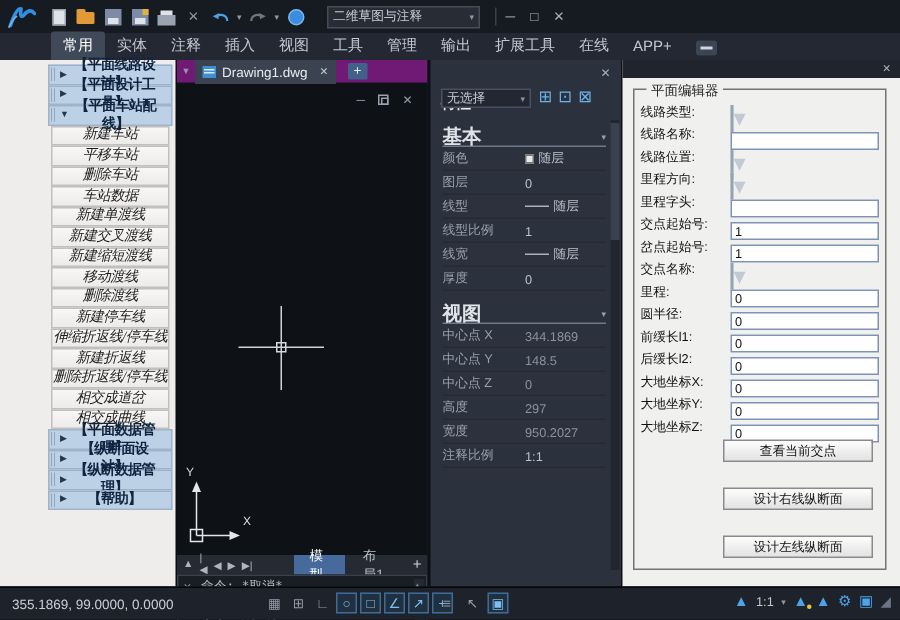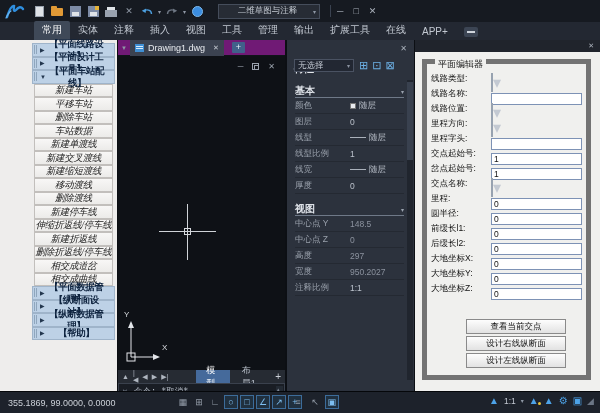--- a/index.html
+++ b/index.html
@@ -15,21 +15,21 @@
   .i-open { width:12px; height:8px; background:#e29a36; border-radius:1px; margin-top:2px; }
   .i-open::before { content:""; position:absolute; top:1px; left:1px; width:6px; height:3px; background:#e29a36; border-radius:1px; }
   .i-save { width:11px; height:11px; background:#7d8ba6; position:relative; }
   .i-save::after { content:""; position:absolute; left:2px; bottom:1px; width:7px; height:4px; background:#dfe3e8; }
   .i-saveas::before { content:""; position:absolute; right:0; top:0; width:4px; height:4px; background:#e2b23a; }
   .i-print { width:12px; height:7px; background:#9aa3b0; margin-top:4px; position:relative; }
   .i-print::before { content:""; position:absolute; left:2px; top:-3px; width:8px; height:3px; background:#dfe3e8; }
   .i-x { color:#8f98a5; font-size:9px; }
   .caret { font-size:6px; color:#8f98a5; }
   .i-globe { width:11px; height:11px; border-radius:50%; background:#3b8de0; border:1px solid #7db8ea; }
-  #workspace { margin-left:14px; width:102px; height:15px; background:#272c35; border:1px solid #454d5b; display:flex; align-items:center; font-size:8.5px; color:#c6ccd4; padding:0 3px;text-align:center; }
+  #workspace { margin-left:14px; width:102px; height:15px; background:#272c35; border:1px solid #454d5b; display:flex; align-items:center; font-size:8.5px; color:#c6ccd4; padding:0 3px; }
   #workspace .ws-label { flex:1; white-space:nowrap; overflow:hidden; }
   #titlebar .sep { width:1px; height:12px; background:#3a4250; margin:0 6px 0 10px; }
   #wintitle { font-size:9.5px; color:#d2d6dd; white-space:nowrap; flex:1; }
   .winbtns { display:flex; gap:10px; margin-right:8px; }
   .winbtns span { font-size:9px; color:#aab1bb; }
 
   
   #ribbontabs { position:absolute; left:0; top:22px; width:600px; height:18px; background:#232832; display:flex; align-items:flex-end; padding-left:34px; }
   .rtab { padding:2px 8px 3px; font-size:10px; color:#c3c9d2; }
   .rtab.active { background:#3f4958; color:#fff; border-radius:2px 2px 0 0; }
@@ -91,45 +91,45 @@
   .pr-title { font-size:10px; font-weight:bold; color:#e4e7eb; flex:1;margin-top:40px; }
   .pr-close { font-size:8px; color:#aab1bb; }
   .selrow { display:flex; align-items:center; padding:2px 7px 0; gap:5px; }
   .selbox { width:60px; height:13px; background:#222732; border:1px solid #4a5262; display:flex; align-items:center; padding:0 3px; }
   .selbox .sv { flex:1; font-size:8.5px; color:#c3c9d2; }
   .selbox .caret { font-size:6px; color:#8a92a0; }
   .selicons { display:flex; gap:4px; }
   .selicons span { font-size:11px; color:#6db1e6; line-height:11px; }
   .psections { padding:4px 10px 0 8px; }
   .psec-head { margin-top:9px; height:13px; display:flex; align-items:center; border-bottom:1px solid #6f7988; }
-  .psec-head .pt { flex:1; font-size:10px; font-weight:bold; color:#dfe3e9; }
+  .psec-head .pt { flex:1; font-size:13px; font-weight:bold; color:#dfe3e9; }
   .psec-head .pa { font-size:6px; color:#9aa2ae; }
   .prow { height:16px; display:flex; align-items:center; border-bottom:1px solid rgba(0,0,0,0.18); }
   .plabel { width:55px; flex:0 0 55px; font-size:8.5px; color:#9aa1ac; white-space:nowrap; }
   .pval { flex:1; font-size:8.5px; color:#bcc2cc; display:flex; align-items:center; gap:3px; white-space:nowrap; }
   .pval.dim { color:#8b929e; }
   .swatch { width:6px; height:6px; background:#e8eaee; border:1px solid #777; display:inline-block; }
   .linepre { width:16px; height:1px; background:#aab1bb; display:inline-block; }
   .pscroll { position:absolute; right:1px; top:40px; width:6px; height:300px; background:#20252e; }
   .pscroll i { position:absolute; left:0; width:6px; height:78px; top:2px; background:#39414f; }
 
   
   #editor { position:absolute; left:415px; top:40px; width:185px; height:351px; background:#f0f0ee; }
   .ed-head { height:12px; background:#20242c; display:flex; align-items:center; justify-content:flex-end; padding:0 6px; }
   .ed-close { font-size:7px; color:#aab1bb; }
   .ed-body { position:absolute; left:0; top:12px; right:0; bottom:0; }
-  .groupbox { position:absolute; left:7px; right:9px; top:7px; bottom:11px; border:5px solid #737373; }
+  .groupbox { position:absolute; left:7px; right:9px; top:7px; bottom:11px; border:1px solid #737373; }
   .legend { position:absolute; top:-6px; left:8px; background:#f0f0ee; padding:0 3px; font-size:9px; color:#222; }
   .fields { position:absolute; left:4px; right:4px; top:7px; }
   .frow { height:15px; display:flex; align-items:center; }
   .flabel { width:60px; flex:0 0 60px; font-size:8.5px; color:#111; white-space:nowrap; }
   .fctl { flex:1; height:12px; position:relative; }
   .fctl input { width:100%; height:12px; background:#fff; border:1px solid #7d92b5; font-size:8.5px; padding:0 2px; font-family:"Liberation Sans",sans-serif; color:#111; }
   .combo { width:100%; height:12px; background:#dde1e6; border:1px solid #97a2b0; }
-  .ed-buttons { position:absolute; right:20px; bottom:7px; display:flex; flex-direction:column; gap:2px; }
+  .ed-buttons { position:absolute; right:8px; bottom:7px; display:flex; flex-direction:column; gap:17px; }
   .ed-btn { width:100px; height:15px; background:linear-gradient(#fdfdfd,#e2e2e2); border:1px solid #8a8a8a; font-size:8.5px; color:#111; display:flex; align-items:center; justify-content:center; }
 
   
   #statusbar { position:absolute; left:0; top:391px; width:600px; height:22px; background:#1d222b; border-top:1px solid #05070a; }
   .coords { position:absolute; left:8px; top:6px; font-size:9px; color:#ccd1d8; }
   .sgroup1 { position:absolute; left:176px; top:3px; display:flex; gap:2px; }
   .sgroup2 { position:absolute; left:291px; top:3px; display:flex; gap:3px; }
   .sic { width:14px; height:14px; display:flex; align-items:center; justify-content:center; font-size:9px; color:#939ca8; }
   .sic.on { color:#7dbef0; border:1px solid #3c6c9a; background:#20303f; }
   .sright { position:absolute; right:6px; top:3px; display:flex; align-items:center; gap:5px; }
@@ -410,20 +410,26 @@
         <span class="pval">
           <span>0</span>
         </span>
       </div>
 
     <div class="psec-head">
       <span class="pt">视图</span>
       <span class="pa">▾</span>
     </div>
     <div class="prow">
+        <span class="plabel">中心点 X</span>
+        <span class="pval dim">
+          <span>344.1869</span>
+        </span>
+      </div>
+    <div class="prow">
         <span class="plabel">中心点 Y</span>
         <span class="pval dim">
           <span>148.5</span>
         </span>
       </div>
     <div class="prow">
         <span class="plabel">中心点 Z</span>
         <span class="pval dim">
           <span>0</span>
         </span>

